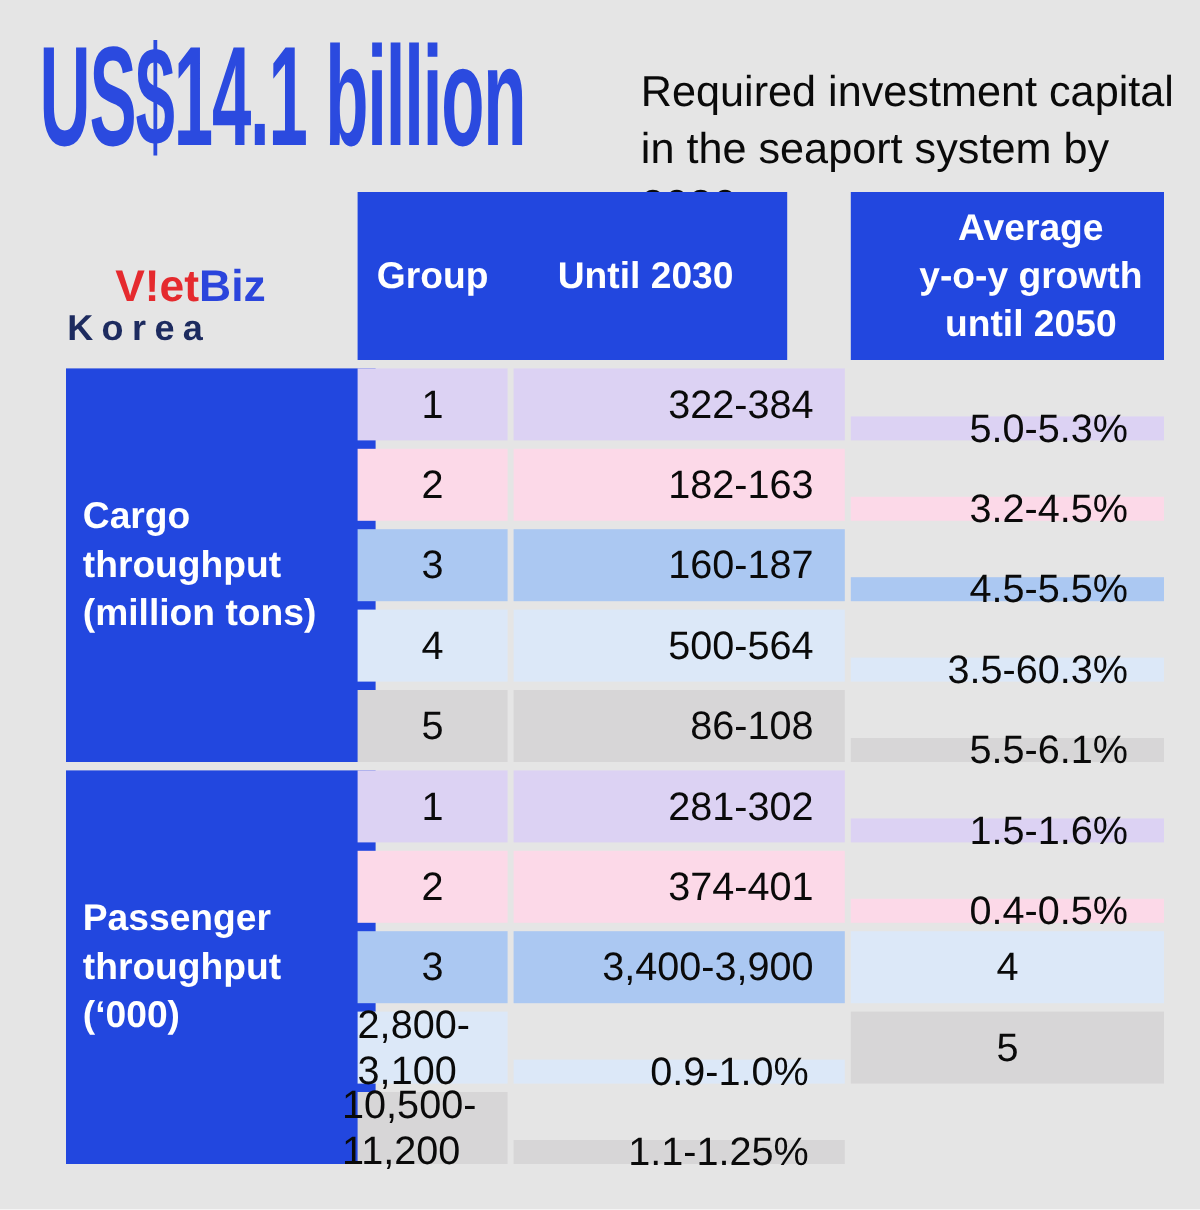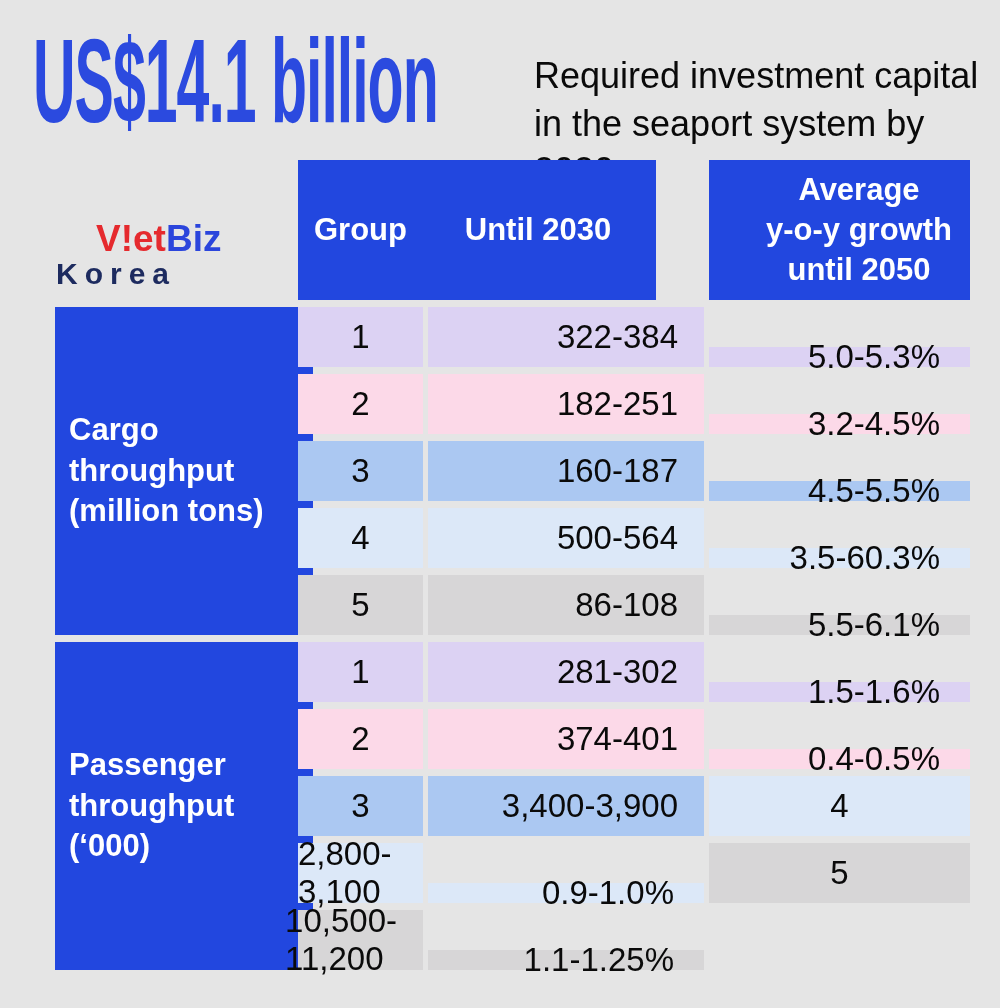--- a/index.html
+++ b/index.html
@@ -89,21 +89,21 @@
 (million tons)</div>
   <div class="glabel passenger">Passenger
 throughput
 (‘000)</div>
 
   <div class="rows cargo">
       <div class="cell c0 c-lavender">1</div>
       <div class="cell c1 c-lavender">322-384</div>
       <div class="cell c2 c-lavender">5.0-5.3%</div>
       <div class="cell c0 c-pink">2</div>
-      <div class="cell c1 c-pink">182-251</div>
+      <div class="cell c1 c-pink">182-163</div>
       <div class="cell c2 c-pink">3.2-4.5%</div>
       <div class="cell c0 c-blue">3</div>
       <div class="cell c1 c-blue">160-187</div>
       <div class="cell c2 c-blue">4.5-5.5%</div>
       <div class="cell c0 c-lightblue">4</div>
       <div class="cell c1 c-lightblue">500-564</div>
       <div class="cell c2 c-lightblue">3.5-60.3%</div>
       <div class="cell c0 c-gray">5</div>
       <div class="cell c1 c-gray">86-108</div>
       <div class="cell c2 c-gray">5.5-6.1%</div>

